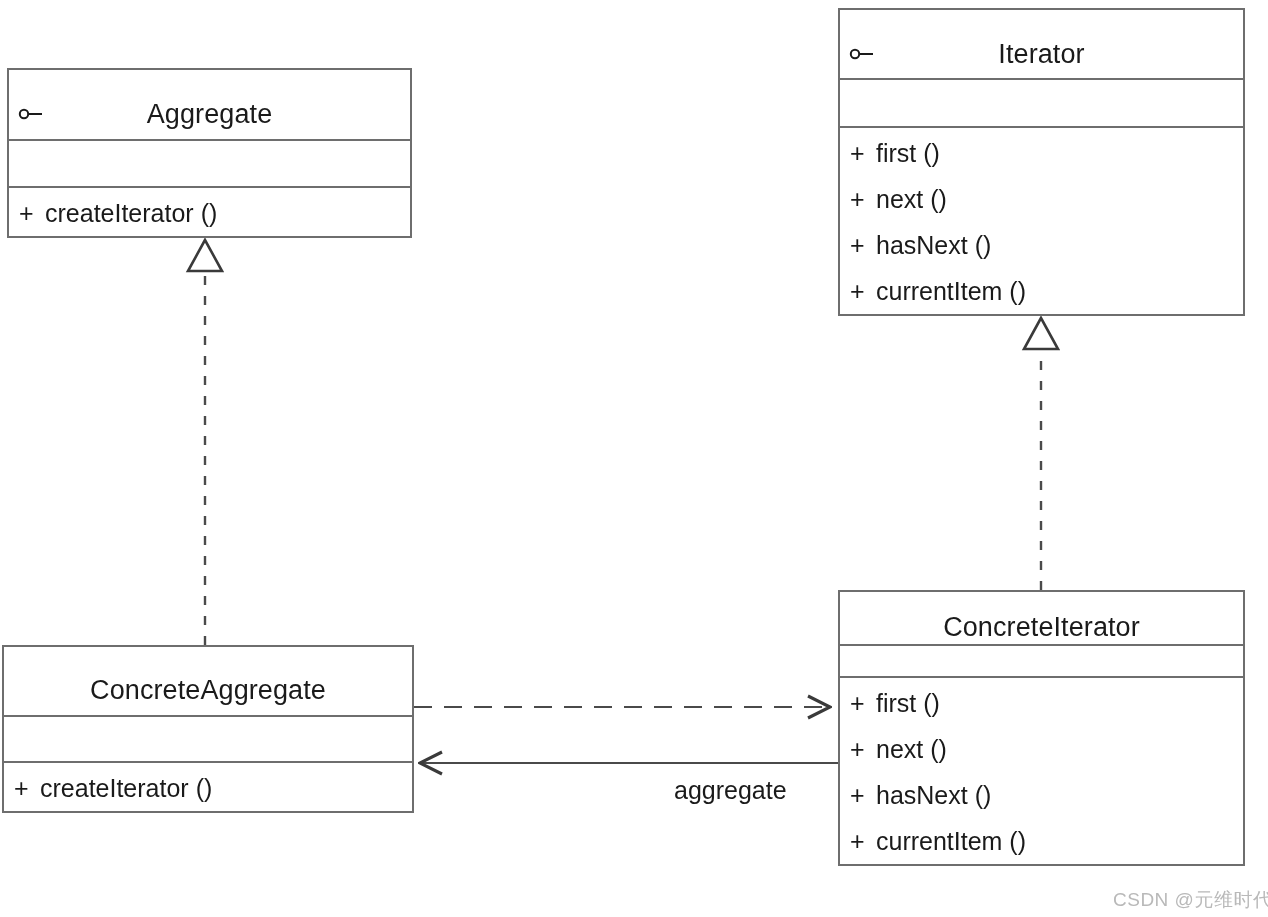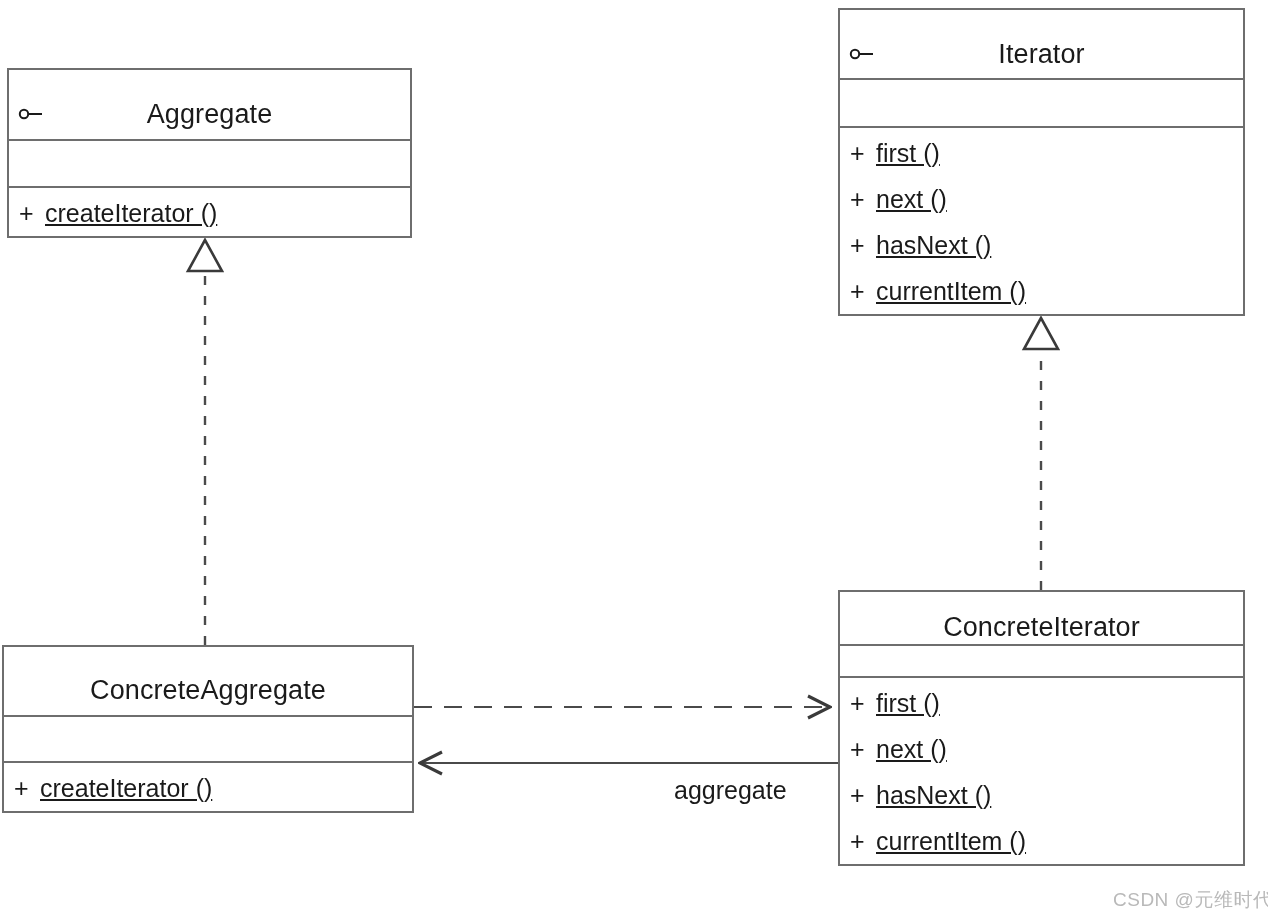--- a/index.html
+++ b/index.html
@@ -77,21 +77,21 @@
     color: #1a1a1a;
     padding-left: 10px;
     height: 46px;
   }
   .op-vis {
     display: inline-block;
     width: 26px;
     flex: none;
     text-align: left;
   }
-  .op-sig { white-space: pre; text-decoration: underline; }
+  .op-sig { white-space: pre; }
 
   
   .edge-svg {
     position: absolute;
     left: 0;
     top: 0;
     width: 1268px;
     height: 917px;
     z-index: 2;
     pointer-events: none;

